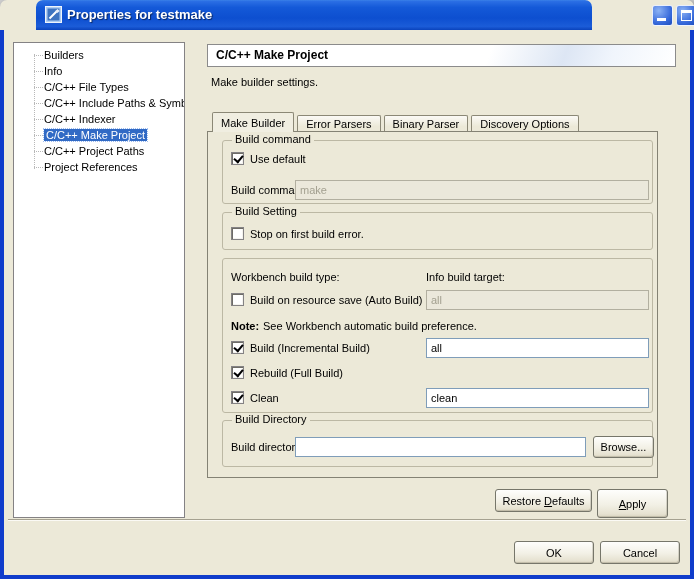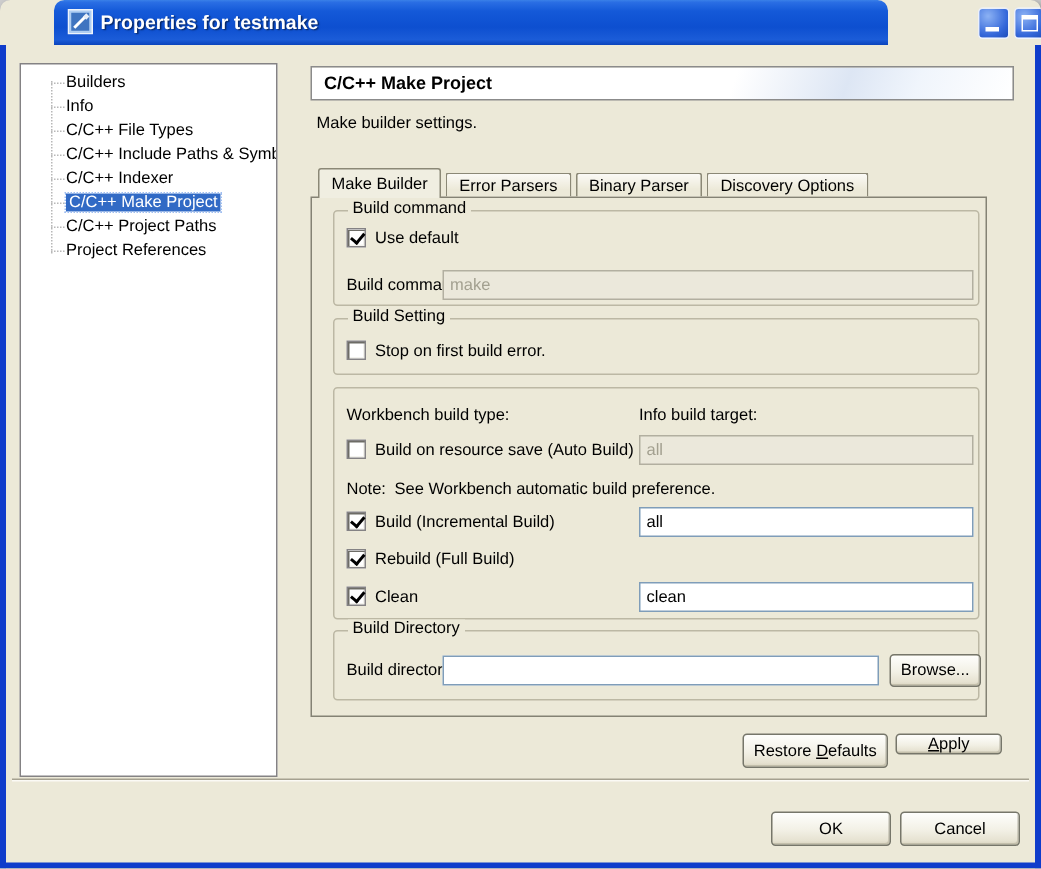--- a/index.html
+++ b/index.html
@@ -57,21 +57,21 @@
     border:1px solid #8b8876; border-bottom:none; border-radius:2px 2px 0 0;
     background:linear-gradient(180deg,#fbfaf6,#ece9d8 70%); white-space:nowrap; cursor:default; }
   .tab.active { height:20px; margin-bottom:0; padding-top:4px; background:#f0eee1; font-weight:normal; }
   .tab-pane { position:absolute; left:207px; top:131px; width:451px; height:347px;
     border:1px solid #848274; background:#ece9d8; z-index:1; }
 
   
   .group { position:absolute; border:1px solid #bcb8a4; border-radius:3px; z-index:2; }
   .group-title { position:absolute; top:-8px; left:9px; background:#ece9d8; padding:0 3px; white-space:nowrap; }
   .lbl { position:absolute; white-space:nowrap; }
-  .bold { font-weight:normal; }
+  .bold { font-weight:bold; }
 
   
   .cb { position:absolute; width:13px; height:13px; background:#fff;
     border:1px solid #848284; box-shadow:inset 1px 1px 0 #6d6c66, inset -1px -1px 0 #f4f3ee; }
   .cb.checked::after { content:""; position:absolute; left:2px; top:2px; width:7px; height:4px;
     border-left:2px solid #000; border-bottom:2px solid #000; transform:rotate(-50deg); }
 
   
   .txt { position:absolute; border:1px solid #7f9db9; background:#fff; height:20px;
     font:11px "Liberation Sans",sans-serif; padding:2px 4px; color:#000; }
@@ -174,20 +174,20 @@
   </div>
 
   <div class="group" style="left:222px; top:420px; width:431px; height:47px;">
     <span class="group-title">Build Directory</span>
     <span class="lbl" style="left:8px; top:20px;">Build directory:</span>
     <input class="txt" style="left: 72px; top: 16px; width: 291px;" value="">
     <button class="btn" style="left:370px; top:15px; width:61px; height:22px;">Browse...</button>
   </div>
 
   <button class="btn" style="left:495px; top:489px; width:97px; height:23px;"><span>Restore </span><u>D</u><span>efaults</span></button>
-  <button class="btn" style="left:597px; top:489px; width:71px; height:14px;"><span></span><u>A</u><span>pply</span></button>
+  <button class="btn" style="left:597px; top:489px; width:71px; height:29px;"><span></span><u>A</u><span>pply</span></button>
 
   <div class="separator"></div>
 
   <button class="btn" style="left:514px; top:541px; width:80px; height:23px;">OK</button>
   <button class="btn" style="left:600px; top:541px; width:80px; height:23px;">Cancel</button>
 
 </div>
 
 </body></html>

